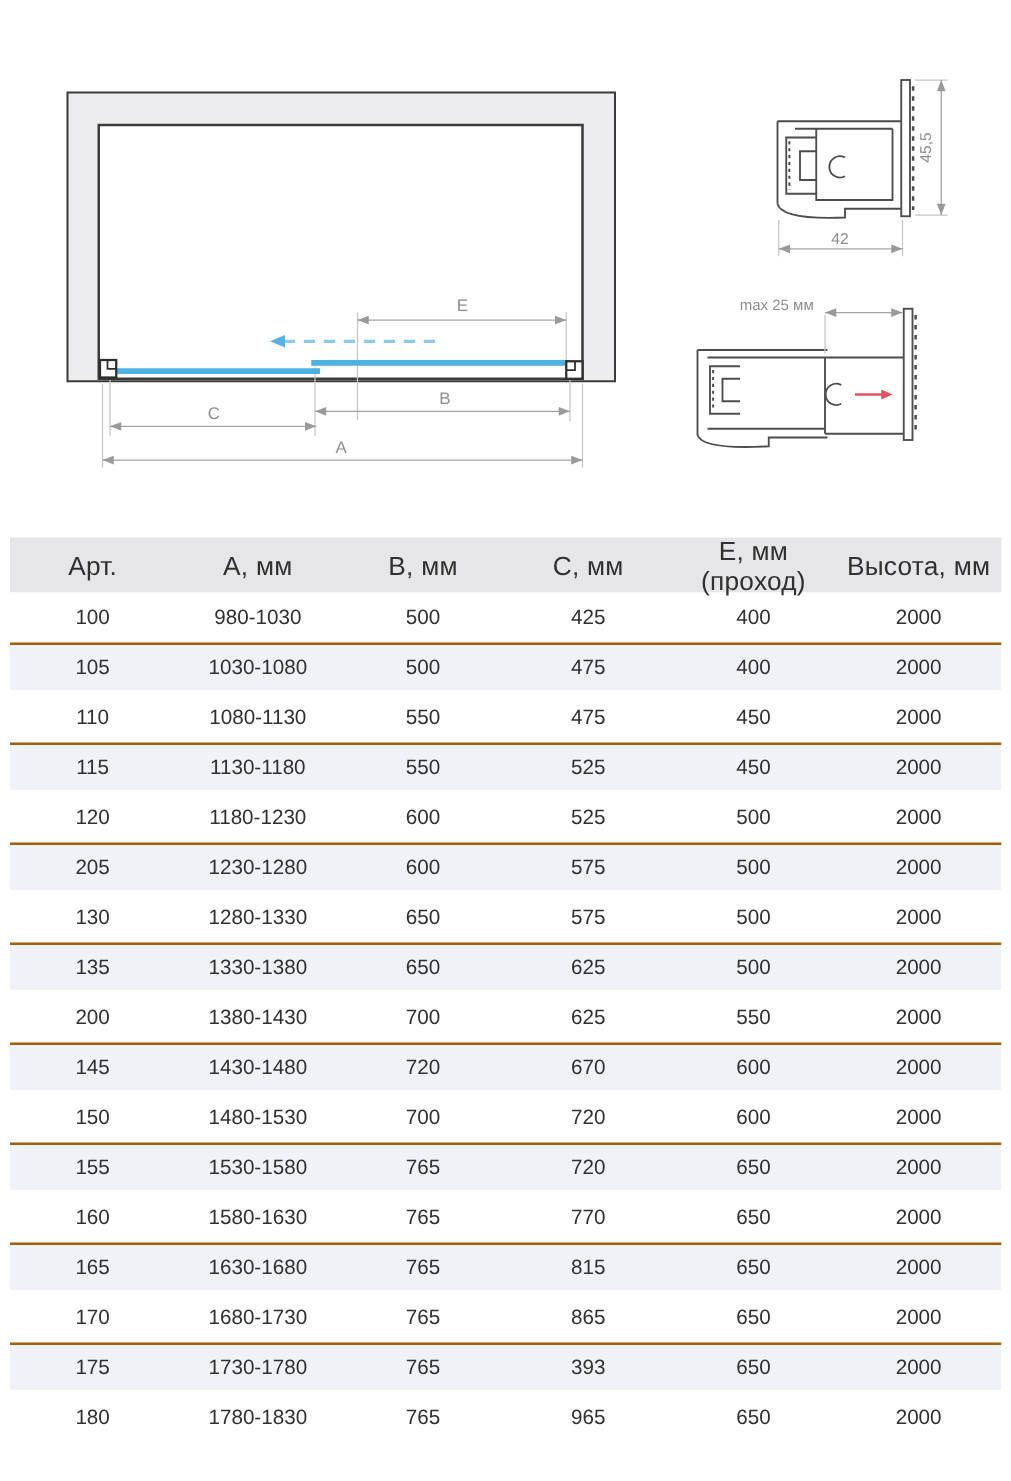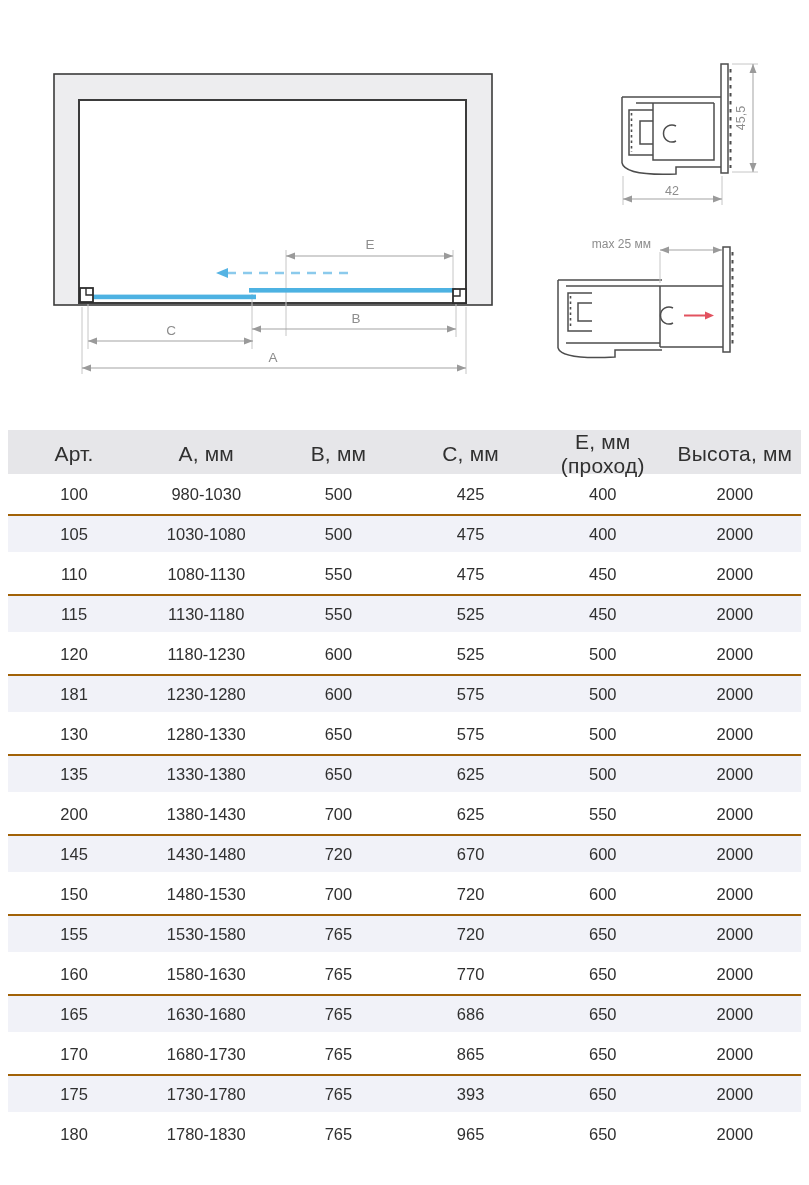--- a/index.html
+++ b/index.html
@@ -196,21 +196,21 @@
       </div>
       <div class="t-row">
         <div class="t-cell">120</div>
         <div class="t-cell">1180-1230</div>
         <div class="t-cell">600</div>
         <div class="t-cell">525</div>
         <div class="t-cell">500</div>
         <div class="t-cell">2000</div>
       </div>
       <div class="t-row striped">
-        <div class="t-cell">181</div>
+        <div class="t-cell">205</div>
         <div class="t-cell">1230-1280</div>
         <div class="t-cell">600</div>
         <div class="t-cell">575</div>
         <div class="t-cell">500</div>
         <div class="t-cell">2000</div>
       </div>
       <div class="t-row">
         <div class="t-cell">130</div>
         <div class="t-cell">1280-1330</div>
         <div class="t-cell">650</div>
@@ -263,21 +263,21 @@
         <div class="t-cell">1580-1630</div>
         <div class="t-cell">765</div>
         <div class="t-cell">770</div>
         <div class="t-cell">650</div>
         <div class="t-cell">2000</div>
       </div>
       <div class="t-row striped">
         <div class="t-cell">165</div>
         <div class="t-cell">1630-1680</div>
         <div class="t-cell">765</div>
-        <div class="t-cell">686</div>
+        <div class="t-cell">815</div>
         <div class="t-cell">650</div>
         <div class="t-cell">2000</div>
       </div>
       <div class="t-row">
         <div class="t-cell">170</div>
         <div class="t-cell">1680-1730</div>
         <div class="t-cell">765</div>
         <div class="t-cell">865</div>
         <div class="t-cell">650</div>
         <div class="t-cell">2000</div>

